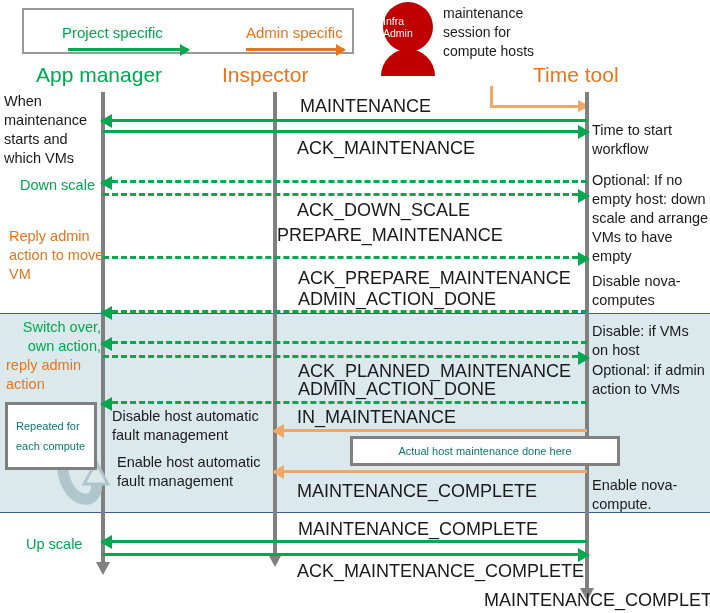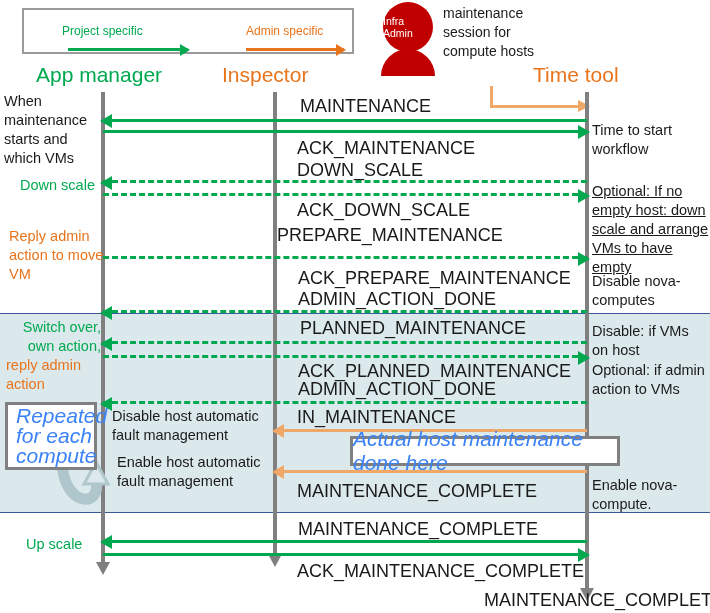--- a/index.html
+++ b/index.html
@@ -19,21 +19,21 @@
   
   .legend-box {
     position: absolute;
     left: 22px; top: 8px;
     width: 332px; height: 46px;
     border: 2px solid #9a9a9a;
     background: #ffffff;
   }
   .legend-label {
     position: absolute;
-    font-size: 12px;
+    font-size: 15px;
     white-space: nowrap;
   }
   .legend-proj { left: 38px; top: 14px; color: #00A94F; }
   .legend-admin { left: 222px; top: 14px; color: #E8741C; }
   .legend-arrow {
     position: absolute;
     height: 3px; top: 38px;
   }
   .legend-arrow.green { left: 44px; width: 120px; background: #00A94F; }
   .legend-arrow.orange { left: 222px; width: 98px; background: #E8741C; }
@@ -145,26 +145,25 @@
     color: #1a1a1a;
   }
   .note.green { color: #00A94F; }
   .note.orange { color: #E8741C; }
 
   
   .callout {
     position: absolute;
     background: #ffffff;
     border: 3px solid #808080;
-    font-size: 21px;
-    color: #3b82f6;
+    font-size: 11px;
+    color: #0f766e;
     display: flex;
     align-items: center;
     justify-content: center;
-    font-style: italic;
   }
   .callout.repeat {
     left: 5px; top: 402px;
     width: 92px; height: 68px;
     padding: 4px 8px;
     justify-content: flex-start;
     line-height: 20px;
   }
   .callout.actual {
     left: 350px; top: 436px;
@@ -222,42 +221,40 @@
   <div class="msg-label" style="left:300px; top:96px;">MAINTENANCE</div>
 
   <div class="msg solid green right" style="left:103px; top:130px; width:484px;">
       <span class="head"></span>
     </div>
   <div class="msg-label" style="left:297px; top:138px;">ACK_MAINTENANCE</div>
 
   <div class="msg dashed green left" style="left:103px; top:180px; width:484px;">
       <span class="head"></span>
     </div>
-  <div class="msg-label" style="left:297px; top:160px;">DOWN_SCALE</div>
 
   <div class="msg dashed green right" style="left:103px; top:193px; width:484px;">
       <span class="head"></span>
     </div>
   <div class="msg-label" style="left:297px; top:200px;">ACK_DOWN_SCALE</div>
 
   <div class="msg dashed green right" style="left:103px; top:256px; width:484px;">
       <span class="head"></span>
     </div>
   <div class="msg-label" style="left:277px; top:225px;">PREPARE_MAINTENANCE</div>
 
   <div class="msg dashed green left" style="left:103px; top:310px; width:484px;">
       <span class="head"></span>
     </div>
   <div class="msg-label" style="left:298px; top:268px;">ACK_PREPARE_MAINTENANCE</div>
   <div class="msg-label" style="left:298px; top:289px;">ADMIN_ACTION_DONE</div>
 
   <div class="msg dashed green left" style="left:103px; top:341px; width:484px;">
       <span class="head"></span>
     </div>
-  <div class="msg-label" style="left:300px; top:318px;">PLANNED_MAINTENANCE</div>
 
   <div class="msg dashed green right" style="left:103px; top:355px; width:484px;">
       <span class="head"></span>
     </div>
   <div class="msg-label" style="left:298px; top:361px;">ACK_PLANNED_MAINTENANCE</div>
   <div class="msg-label" style="left:298px; top:379px;">ADMIN_ACTION_DONE</div>
 
   <div class="msg dashed green left" style="left:103px; top:401px; width:484px;">
       <span class="head"></span>
     </div>
@@ -288,21 +285,21 @@
   <div class="note green" style="left:20px; top:176px; width:90px;">Down scale</div>
   <div class="note orange" style="left:9px; top:227px; width:95px;">Reply admin action to move VM</div>
   <div class="note green" style="left:6px; top:318px; width:95px;text-align:right;">Switch over, own action,</div>
   <div class="note orange" style="left:6px; top:356px; width:95px;">reply admin action</div>
   <div class="note green" style="left:26px; top:535px; width:80px;">Up scale</div>
 
   <div class="note" style="left:112px; top:407px; width:168px;">Disable host automatic fault management</div>
   <div class="note" style="left:117px; top:453px; width:168px;">Enable host automatic fault management</div>
 
   <div class="note" style="left:592px; top:121px; width:112px;">Time to start workflow</div>
-  <div class="note" style="left:592px; top:182px; width:118px;text-decoration:underline;">Optional: If no empty host: down scale and arrange VMs to have empty</div>
+  <div class="note" style="left:592px; top:171px; width:118px;">Optional: If no empty host: down scale and arrange VMs to have empty</div>
   <div class="note" style="left:592px; top:272px; width:110px;">Disable nova-computes</div>
   <div class="note" style="left:592px; top:322px; width:116px;">Disable: if VMs on host</div>
   <div class="note" style="left:592px; top:361px; width:116px;">Optional: if admin action to VMs</div>
   <div class="note" style="left:592px; top:476px; width:110px;">Enable nova-compute.</div>
 
   <svg class="loop-arrow" viewBox="0 0 80 65">
     <path d="M22 0 C 22 46, 62 50, 56 20" stroke="#AFC6CC" stroke-width="11" fill="none" stroke-linecap="butt"></path>
     <path d="M56 2 L 68 24 L 44 24 Z" fill="#DCE9EC" stroke="#AFC6CC" stroke-width="3"></path>
   </svg>
 

